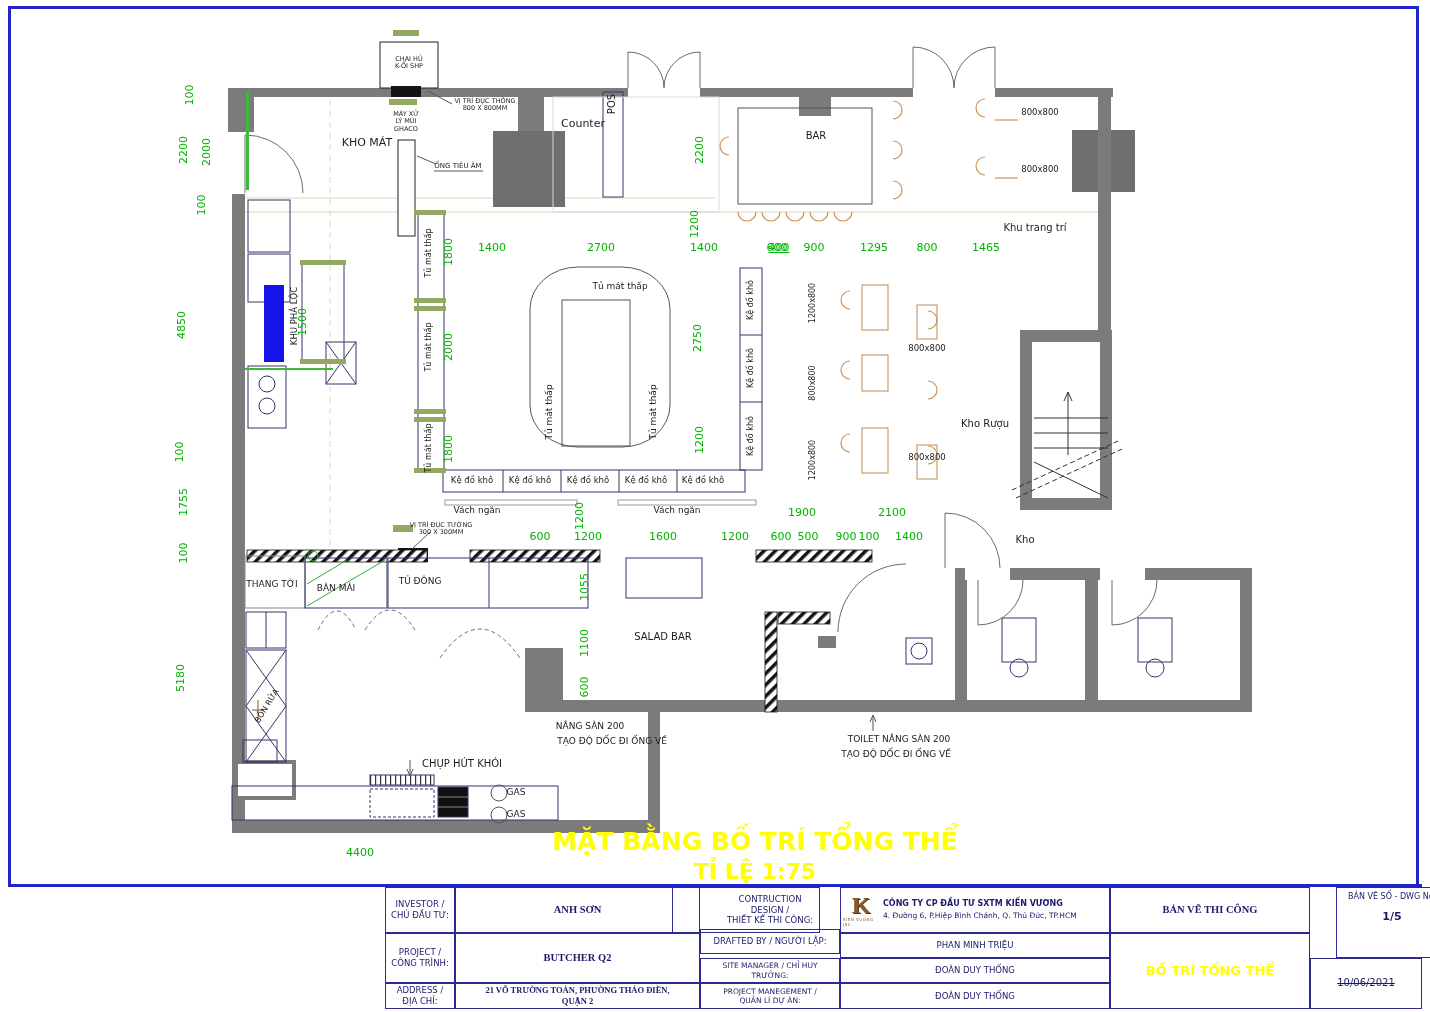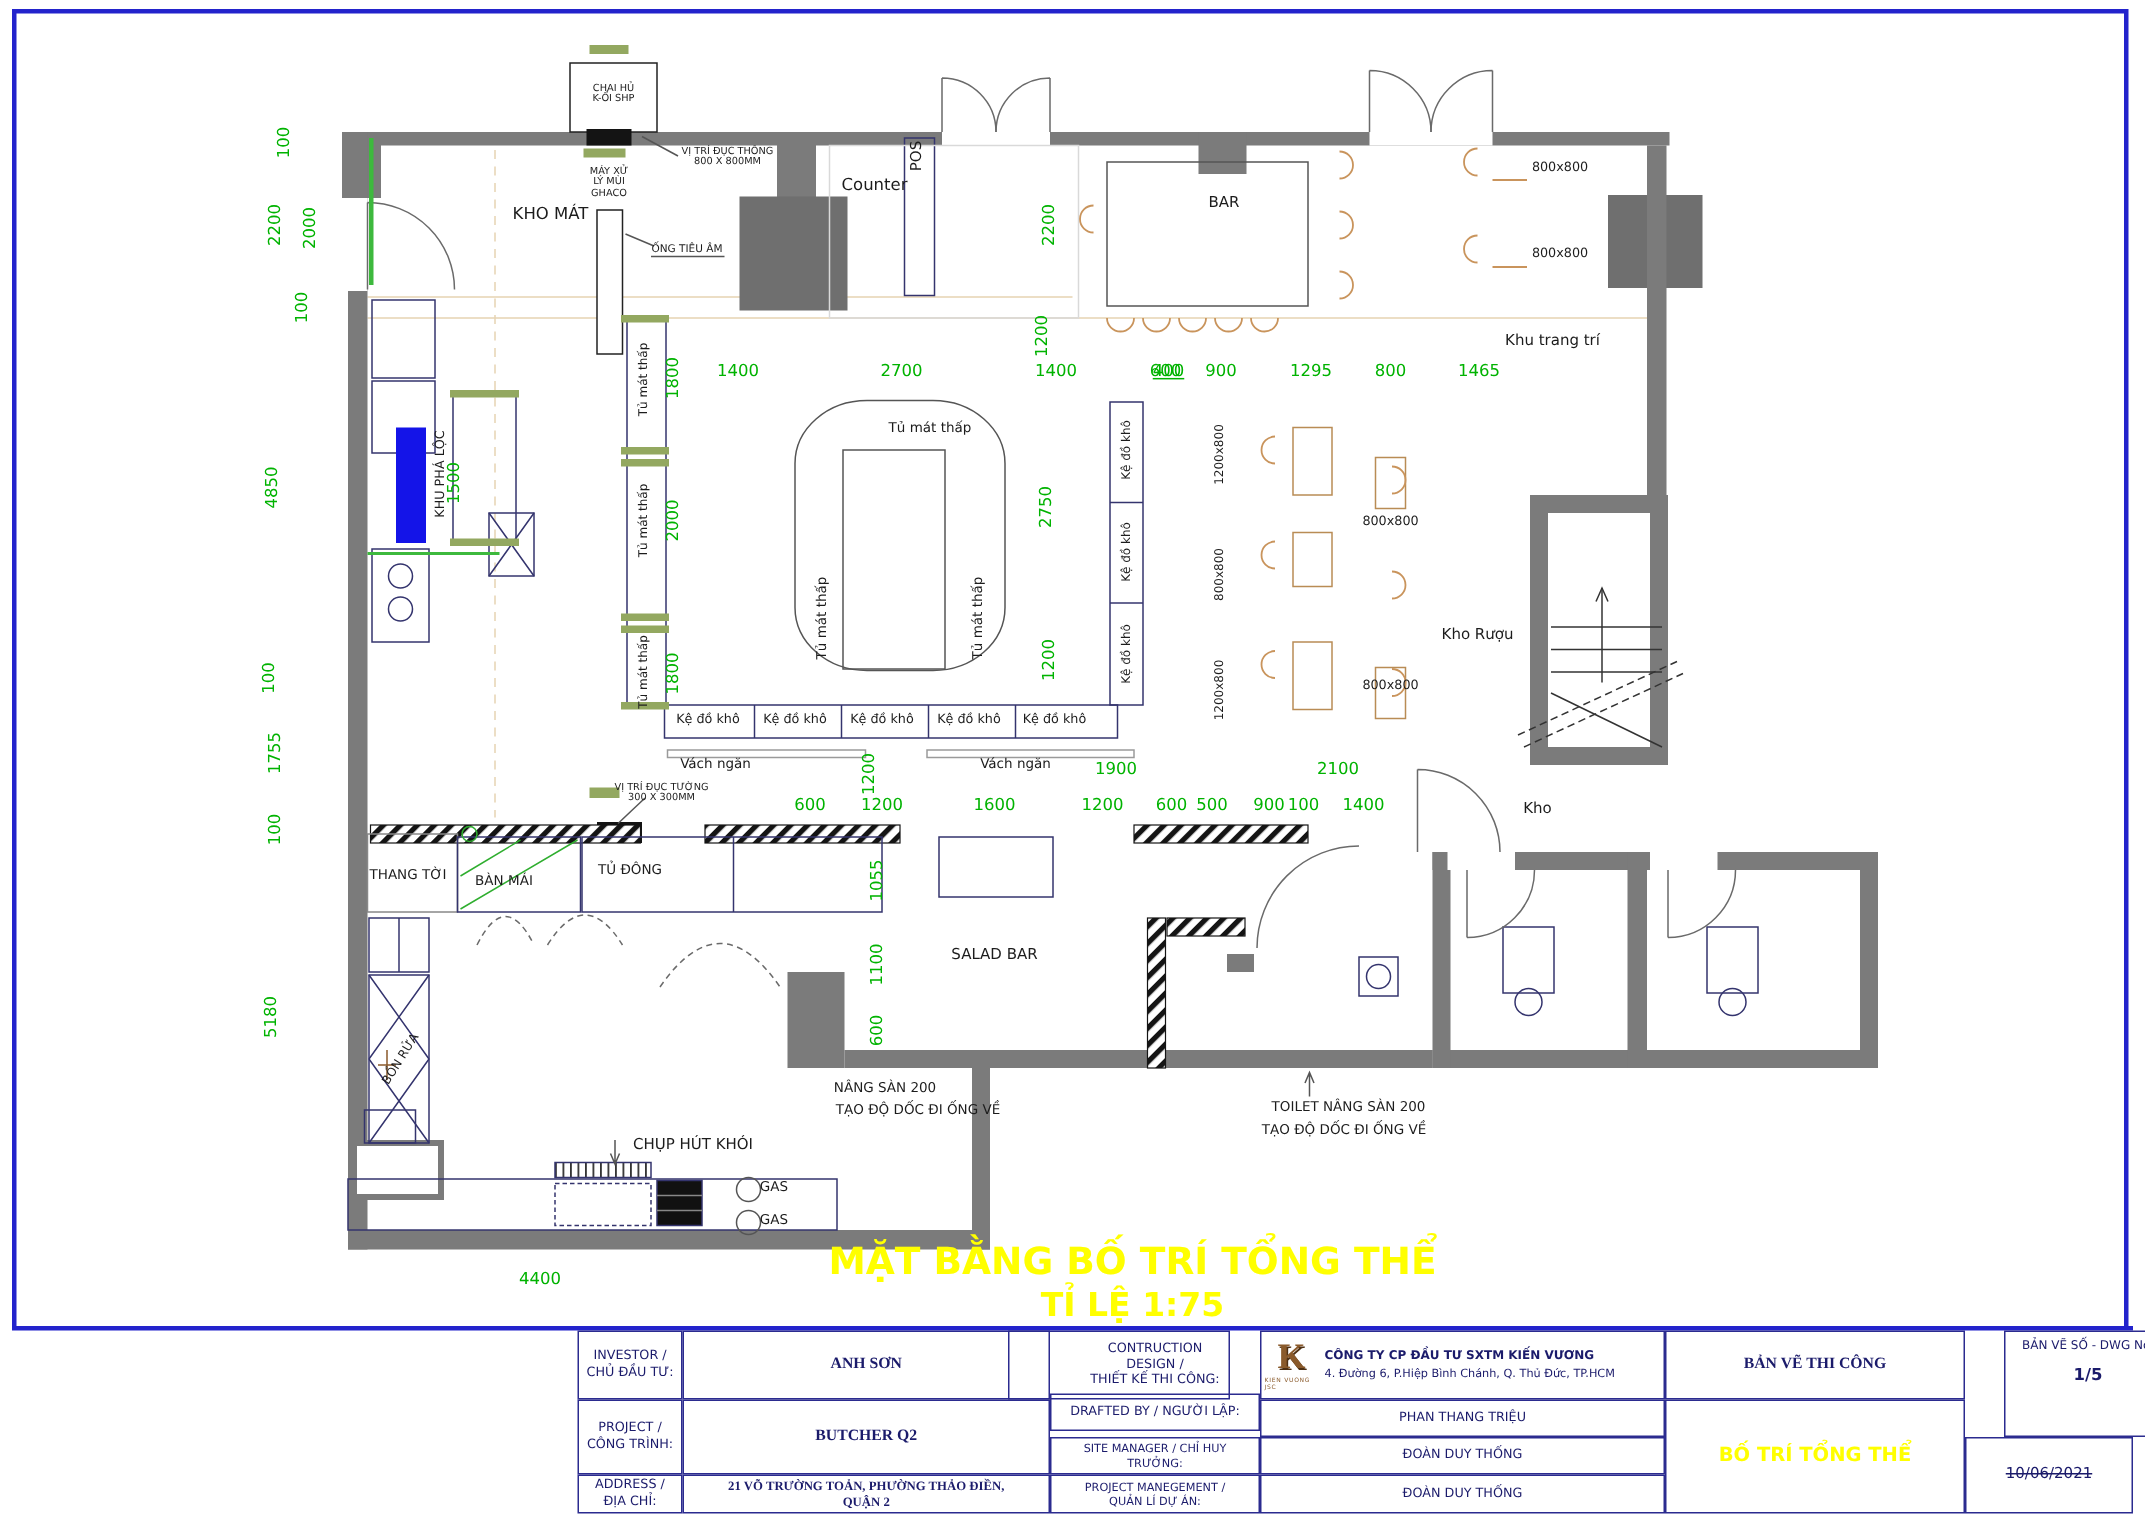--- a/index.html
+++ b/index.html
@@ -263,21 +263,21 @@
       <span class="dim" style="left: 580px; top: 516px; transform: translate(-50%, -50%) rotate(-90deg);">1200</span>
       <span class="dim" style="left: 540px; top: 537px; transform: translate(-50%, -50%);">600</span>
       <span class="dim" style="left: 588px; top: 537px; transform: translate(-50%, -50%);">1200</span>
       <span class="dim" style="left: 663px; top: 537px; transform: translate(-50%, -50%);">1600</span>
       <span class="dim" style="left: 735px; top: 537px; transform: translate(-50%, -50%);">1200</span>
       <span class="dim" style="left: 781px; top: 537px; transform: translate(-50%, -50%);">600</span>
       <span class="dim" style="left: 808px; top: 537px; transform: translate(-50%, -50%);">500</span>
       <span class="dim" style="left: 846px; top: 537px; transform: translate(-50%, -50%);">900</span>
       <span class="dim" style="left: 869px; top: 537px; transform: translate(-50%, -50%);">100</span>
       <span class="dim" style="left: 909px; top: 537px; transform: translate(-50%, -50%);">1400</span>
-      <span class="dim" style="left: 744px; top: 513px; transform: translate(-50%, -50%);">1900</span>
+      <span class="dim" style="left: 802px; top: 513px; transform: translate(-50%, -50%);">1900</span>
       <span class="dim" style="left: 892px; top: 513px; transform: translate(-50%, -50%);">2100</span>
       <span class="dim" style="left: 585px; top: 587px; transform: translate(-50%, -50%) rotate(-90deg);">1055</span>
       <span class="dim" style="left: 585px; top: 643px; transform: translate(-50%, -50%) rotate(-90deg);">1100</span>
       <span class="dim" style="left: 585px; top: 687px; transform: translate(-50%, -50%) rotate(-90deg);">600</span>
       <span class="dim" style="left: 360px; top: 853px; transform: translate(-50%, -50%);">4400</span>
     </div>
 
   <div id="labels-layer">
       <span class="pl" style="left: 583px; top: 124px; transform: translate(-50%, -50%); font-size: 11px;">Counter</span>
       <span class="pl" style="left: 612px; top: 104px; transform: translate(-50%, -50%) rotate(-90deg); font-size: 10px;">POS</span>
@@ -361,21 +361,21 @@
   <div class="tbc" style="left:832px;top:0;width:270px;height:46px;flex-direction:row;justify-content:flex-start;padding:0 2px;text-align:left;">
     <span class="logo-box">
       <span class="logo-k">K</span>
       <span class="logo-cap">KIEN VUONG JSC</span>
     </span>
     <span style="display:flex;flex-direction:column;gap:2px;padding-left:4px;">
       <span style="font-weight:bold;font-size:8px;">CÔNG TY CP ĐẦU TƯ SXTM KIẾN VƯƠNG</span>
       <span style="font-size:7.5px;">4. Đường 6, P.Hiệp Bình Chánh, Q. Thủ Đức, TP.HCM</span>
     </span>
   </div>
-  <div class="tbc" style="left:832px;top:46px;width:270px;height:25px;">PHAN THANG TRIỆU</div>
+  <div class="tbc" style="left:832px;top:46px;width:270px;height:25px;">PHAN MINH TRIỆU</div>
   <div class="tbc" style="left:832px;top:71px;width:270px;height:25px;">ĐOÀN DUY THỐNG</div>
   <div class="tbc" style="left:832px;top:96px;width:270px;height:26px;">ĐOÀN DUY THỐNG</div>
 
   <div class="tbc tb-serif" style="left:1102px;top:0;width:200px;height:46px;">BẢN VẼ THI CÔNG</div>
   <div class="tbc tb-yellow" style="left:1102px;top:46px;width:200px;height:76px;">BỐ TRÍ TỔNG THỂ</div>
 
   <div class="tbc" style="left:1302px;top:0;width:112px;height:71px;justify-content:flex-start;padding-top:4px;gap:8px;margin-left:26px;">
     <span style="font-size:8px;">BẢN VẼ SỐ - DWG No.</span>
     <span style="font-size:11px;font-weight:bold;">1/5</span>
   </div>

